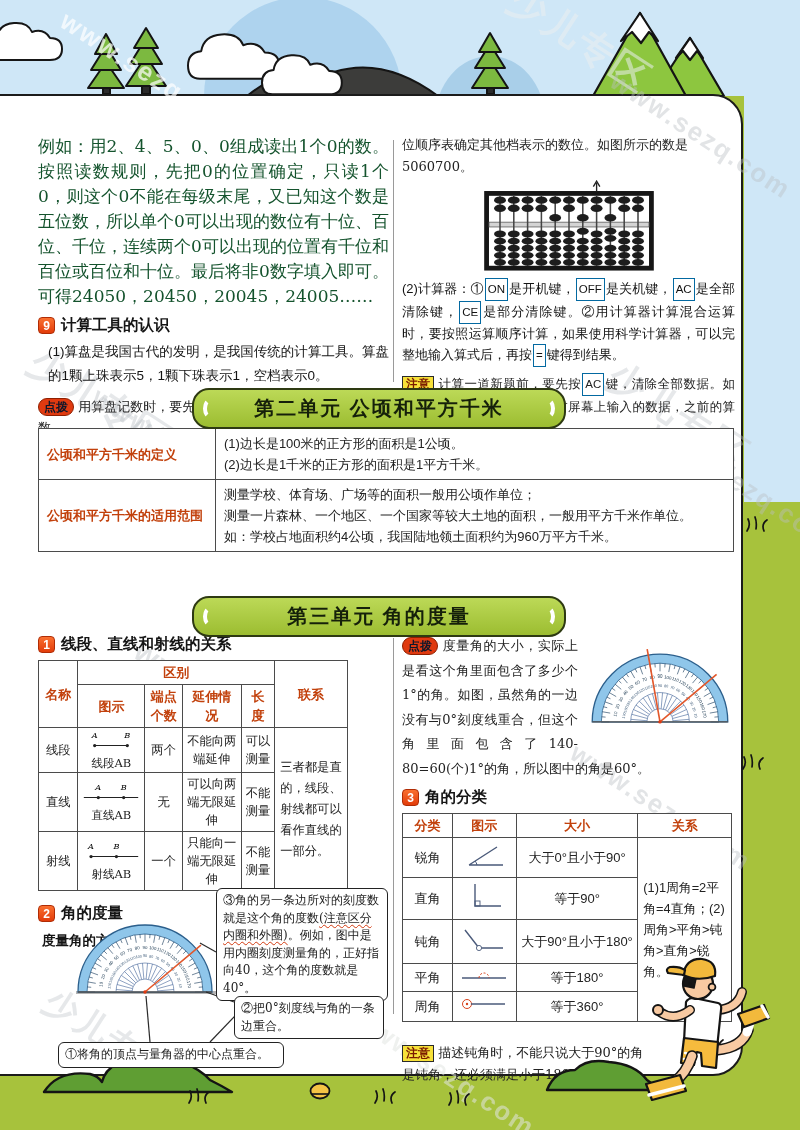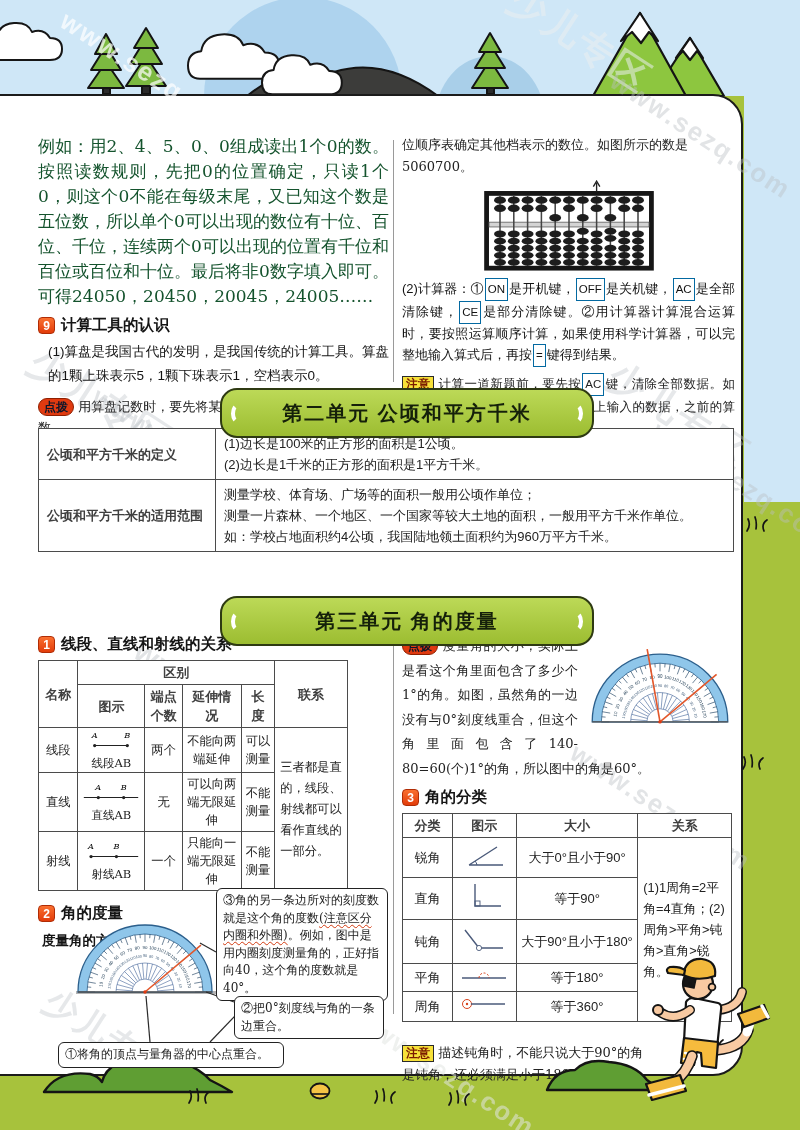--- a/index.html
+++ b/index.html
@@ -19,28 +19,28 @@
   .kai{font-family:"DejaVu Serif",serif}
   .para-kai{font-size:17px;line-height:25px;text-align:justify;color:#14532d;font-family:"DejaVu Serif",serif}
   .para-hei{font-size:13.5px;line-height:24px;text-align:justify;color:#141414;font-weight:bold}
   .para-hei2{font-size:13px;line-height:20px;text-align:justify;color:#141414;font-weight:bold}
   .sec-h{display:flex;gap:6px;align-items:center;font-weight:bold;font-size:15.5px;color:#151515}
   .sec-num{width:17px;height:17px;flex:0 0 17px;background:linear-gradient(180deg,#fa7030,#e23c0a);color:#fff;border-radius:4px;font-size:12px;display:flex;align-items:center;justify-content:center;border:1px solid #b02c05}
   .badge-d{background:#e03a10;color:#0f172a;border-radius:9px;padding:0 5px;font-weight:bold;font-size:12px;display:inline-block;line-height:16px;border:1px solid #8f1f00;font-family:Liberation Sans, sans-serif}
   .badge-z{background:#f7e139;color:#7a1a00;border:1.5px solid #2a2a2a;padding:0 3px;font-weight:bold;font-size:12px;display:inline-block;line-height:15px;font-family:"Liberation Sans",sans-serif}
   .kbd{display:inline-block;border:1px solid #0369a1;padding:4px 2px;line-height:13px;font-size:11.5px;background:#fff;margin:0 1px;font-family:"Liberation Sans",sans-serif}
   .wavy{text-decoration:underline wavy #d23a10;text-decoration-thickness:1px;text-underline-offset:2px}
-  .banner{left:220px;width:374px;height:50px;background:linear-gradient(180deg,#bcd957,#9cbd31);border:2.2px solid #2e3a12;border-radius:17px;display:flex;align-items:center;justify-content:space-between;padding:0 9px;z-index:4}
+  .banner{left:192px;width:374px;height:41px;background:linear-gradient(180deg,#bcd957,#9cbd31);border:2.2px solid #2e3a12;border-radius:17px;display:flex;align-items:center;justify-content:space-between;padding:0 9px;z-index:4}
   .banner-text{font-weight:900;font-size:20px;color:#15200a;letter-spacing:2px;flex:1;text-align:center}
   .cres{width:15px;height:21px;border:4px solid transparent;border-radius:50%}
   .cres-l{border-left-color:#fff}
   .cres-r{border-right-color:#fff}
   table{border-collapse:collapse;background:#fff}
   th,td{border:1.2px solid #4b4b4b;padding:2px 4px;text-align:center;vertical-align:middle;font-size:12.5px;line-height:19px}
-  th{font-weight:bold;font-size:13px;color:#404040}
+  th{font-weight:bold;font-size:13px;color:#c2410c}
   .tbl2{width:696px}
   .tbl2 th{width:177px;text-align:left;padding-left:8px;font-size:13px;line-height:19px}
   .tbl2 td{text-align:left;padding:4px 8px;font-size:13px;line-height:21px}
   .tbl1 td{line-height:18px;font-size:12.3px}
   .tbl1 .lianxi-cell{text-align:left;padding:2px 5px;line-height:21px}
   .diag-label{font-size:11.5px;font-family:"DejaVu Serif",serif;line-height:13px}
   .tbl3 td{font-size:13px}
   .tbl3 .guanxi-cell{text-align:left;padding:2px 5px;line-height:21px;font-size:12.8px}
   .callout{position:absolute;background:#fff;border:1.5px solid #222;border-radius:6px;padding:3px 6px;font-size:12px;line-height:17.5px;font-family:"DejaVu Serif",serif;z-index:5;text-align:left}
   .sub-h{font-weight:bold;font-size:13.5px;color:#151515;margin:8px 0 0 4px}

